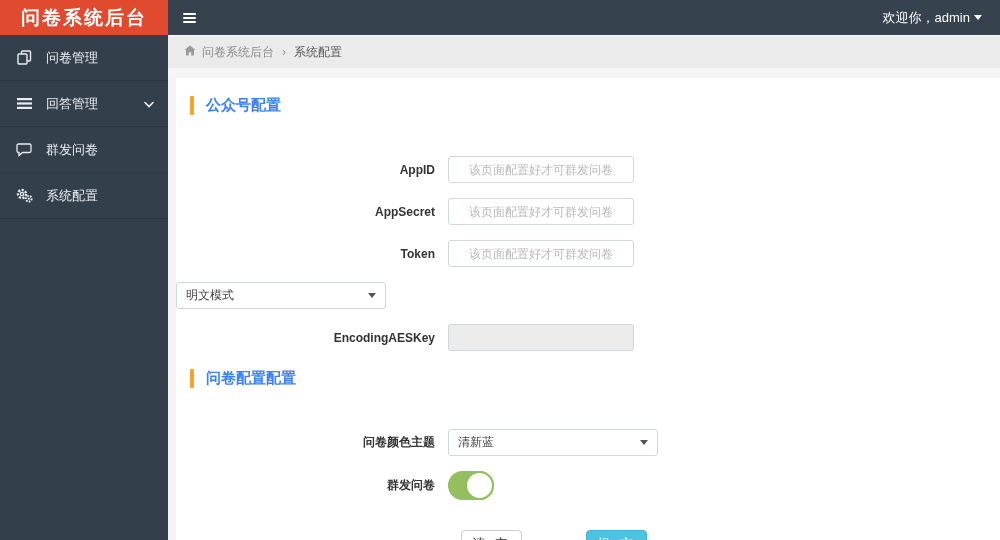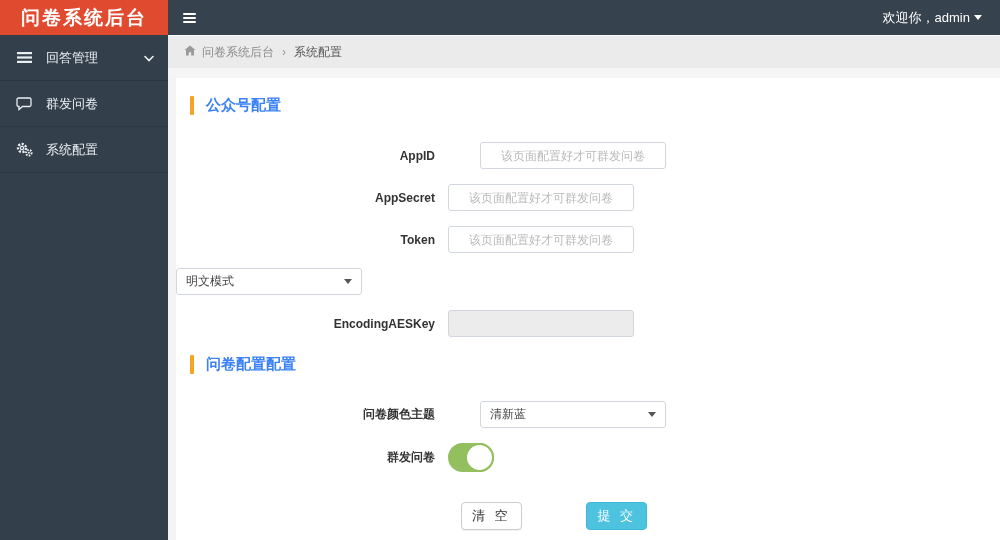--- a/index.html
+++ b/index.html
@@ -77,21 +77,21 @@
   .txt {
     width:186px; height:27px; border:1px solid #d2d6de; border-radius:3px;
     font-size:12px; padding:0 9px; color:#555; outline:none;
     font-family:"Liberation Sans","DejaVu Sans",sans-serif;
     text-align:center;
   }
   .txt::placeholder { color:#b9b9b9; opacity:1; }
   .txt:disabled { background:#ececec; border-color:#d2d6de; }
 
   .select {
-    width:186px; height:27px; border:1px solid #d2d6de; border-radius:3px; background:#fff;
+    width:210px; height:27px; border:1px solid #d2d6de; border-radius:3px; background:#fff;
     display:flex; align-items:center; font-size:12px; color:#444; padding:0 9px; cursor:pointer;
   }
   .select .sel-caret {
     margin-left:auto; width:0; height:0;
     border-left:4px solid transparent; border-right:4px solid transparent;
     border-top:5px solid #555;
   }
 
   .switch {
     width:46px; height:29px; border-radius:15px; background:#94bf5e; position:relative; cursor:pointer;
@@ -102,21 +102,21 @@
   }
 
   .btn-row { margin-left:285px; width:186px; display:flex; justify-content:space-between; margin-top:30px; }
   .btn {
     height:28px; padding:0 10px; font-size:13px; border-radius:4px; cursor:pointer;
     font-family:"Liberation Sans","DejaVu Sans",sans-serif; letter-spacing:3px;
   }
   .btn-clear { background:#fff; border:1px solid #ccc; color:#333; box-shadow:0 1px 1px rgba(0,0,0,0.06); }
   .btn-submit { background:#4ec3e0; border:1px solid #3db8d8; color:#fff; }
 
-  .mt-gap1 { margin-top:26px;gap:32px; }
+  .mt-gap1 { margin-top:40px; }
   .mt-gap2 { margin-top:16px; margin-bottom:26px; }
 </style>
 </head>
 <body>
 
 <div class="logo">
   <span>问卷系统后台</span>
 </div>
 
 <div class="navbar">
@@ -126,20 +126,29 @@
     <span class="bar b3"></span>
   </div>
   <div class="user-menu">
     <span>欢迎你，admin</span>
     <span class="caret"></span>
   </div>
 </div>
 
 <div class="sidebar">
 
+  <div class="side-item">
+    <span class="sicon">
+      <svg width="15" height="15" viewBox="0 0 15 15">
+        <rect x="4.5" y="1" width="9" height="10" rx="1" fill="none" stroke="#e9eef3" stroke-width="1.4"></rect>
+        <rect x="1" y="4" width="9" height="10" rx="1" fill="#333f4a" stroke="#e9eef3" stroke-width="1.4"></rect>
+      </svg>
+    </span>
+    <span>问卷管理</span>
+  </div>
 
   <div class="side-item">
     <span class="sicon">
       <svg width="15" height="13" viewBox="0 0 15 13">
         <rect x="0" y="1" width="15" height="2.2" fill="#e9eef3"></rect>
         <rect x="0" y="5.4" width="15" height="2.2" fill="#e9eef3"></rect>
         <rect x="0" y="9.8" width="15" height="2.2" fill="#e9eef3"></rect>
       </svg>
     </span>
     <span>回答管理</span>

